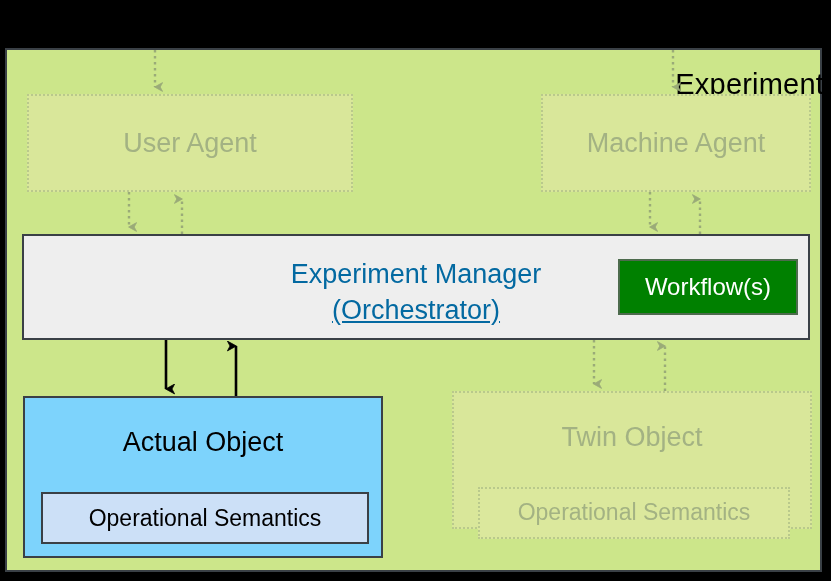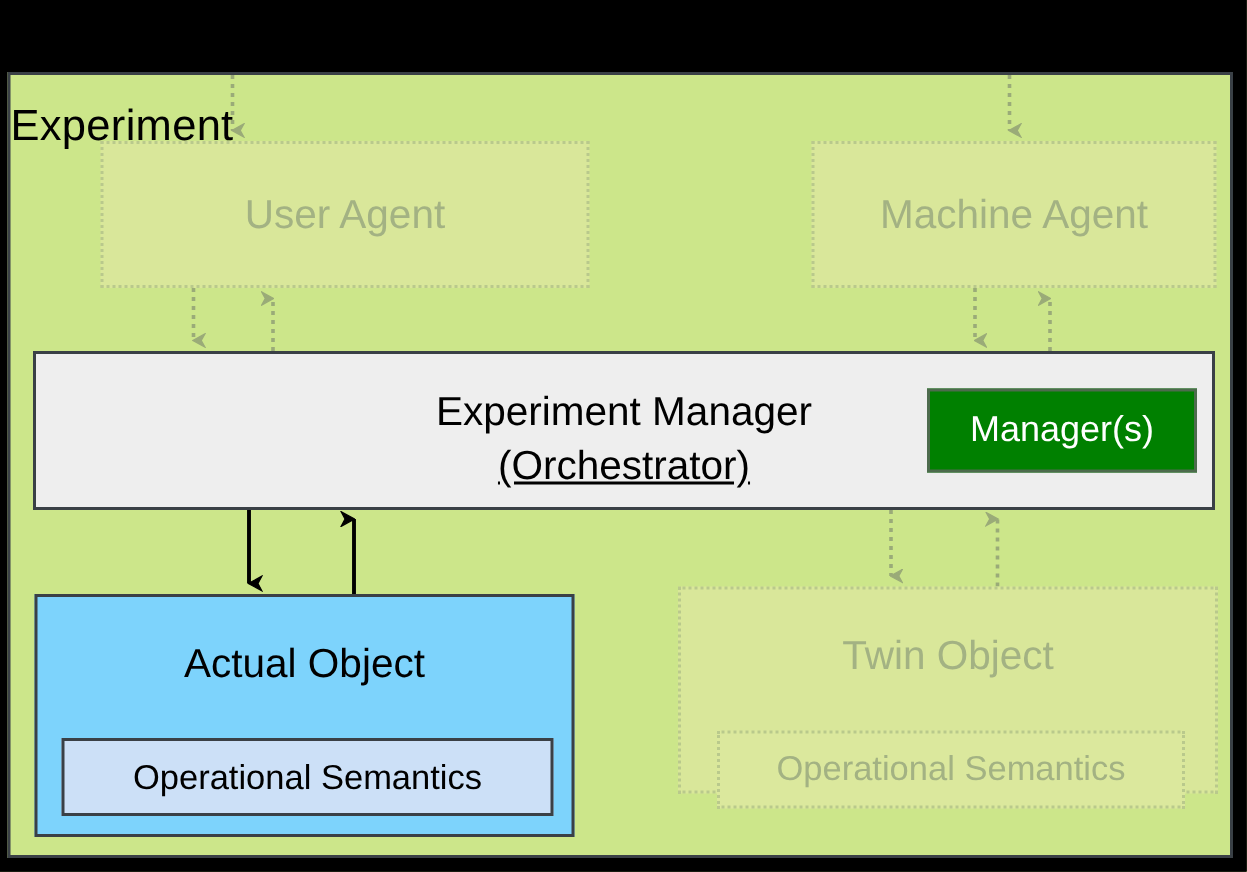--- a/index.html
+++ b/index.html
@@ -31,21 +31,21 @@
     background: #cce68a;
     border: 2px solid #3a4046;
     box-sizing: border-box;
   }
 
   #experiment-title {
     position: absolute;
     left: 0;
     top: 17px;
     width: 817px;
-    text-align: left;
+    text-align: right;
     font-size: 29px;
     color: #000000;
     line-height: 34px;
     letter-spacing: 0.2px;
   }
 
   
   .ghost-box {
     position: absolute;
     background: #d9e79a;
@@ -60,21 +60,20 @@
     color: #a3b283;
     font-size: 27px;
     line-height: 32px;
   }
 
   #user-agent {
     left: 20px;
     top: 44px;
     width: 326px;
     height: 98px;
-    margin-left: 40px;
   }
   #user-agent .ghost-label { top: 31px; }
 
   #machine-agent {
     left: 534px;
     top: 44px;
     width: 270px;
     height: 98px;
   }
   #machine-agent .ghost-label { top: 31px; }
@@ -116,21 +115,21 @@
     box-sizing: border-box;
   }
   #manager-title {
     position: absolute;
     left: 0;
     top: 20px;
     width: 100%;
     text-align: center;
     font-size: 27px;
     line-height: 36px;
-    color: #000000;
+    color: #0369a1;
   }
   #manager-title .line2 { display: block; text-decoration: underline; }
 
   #workflows-box {
     position: absolute;
     left: 594px;
     top: 23px;
     width: 180px;
     height: 56px;
     background: #008000;
@@ -246,21 +245,21 @@
     <div class="ghost-box" id="machine-agent">
       <div class="ghost-label">Machine Agent</div>
     </div>
 
     <div id="experiment-manager">
       <div id="manager-title">
         <span>Experiment Manager</span>
         <span class="line2">(Orchestrator)</span>
       </div>
       <div id="workflows-box">
-        <span id="workflows-label">Manager(s)</span>
+        <span id="workflows-label">Workflow(s)</span>
       </div>
     </div>
 
     <div id="actual-object">
       <div id="actual-object-title">Actual Object</div>
       <div id="actual-object-semantics">
         <span>Operational Semantics</span>
       </div>
     </div>
 

